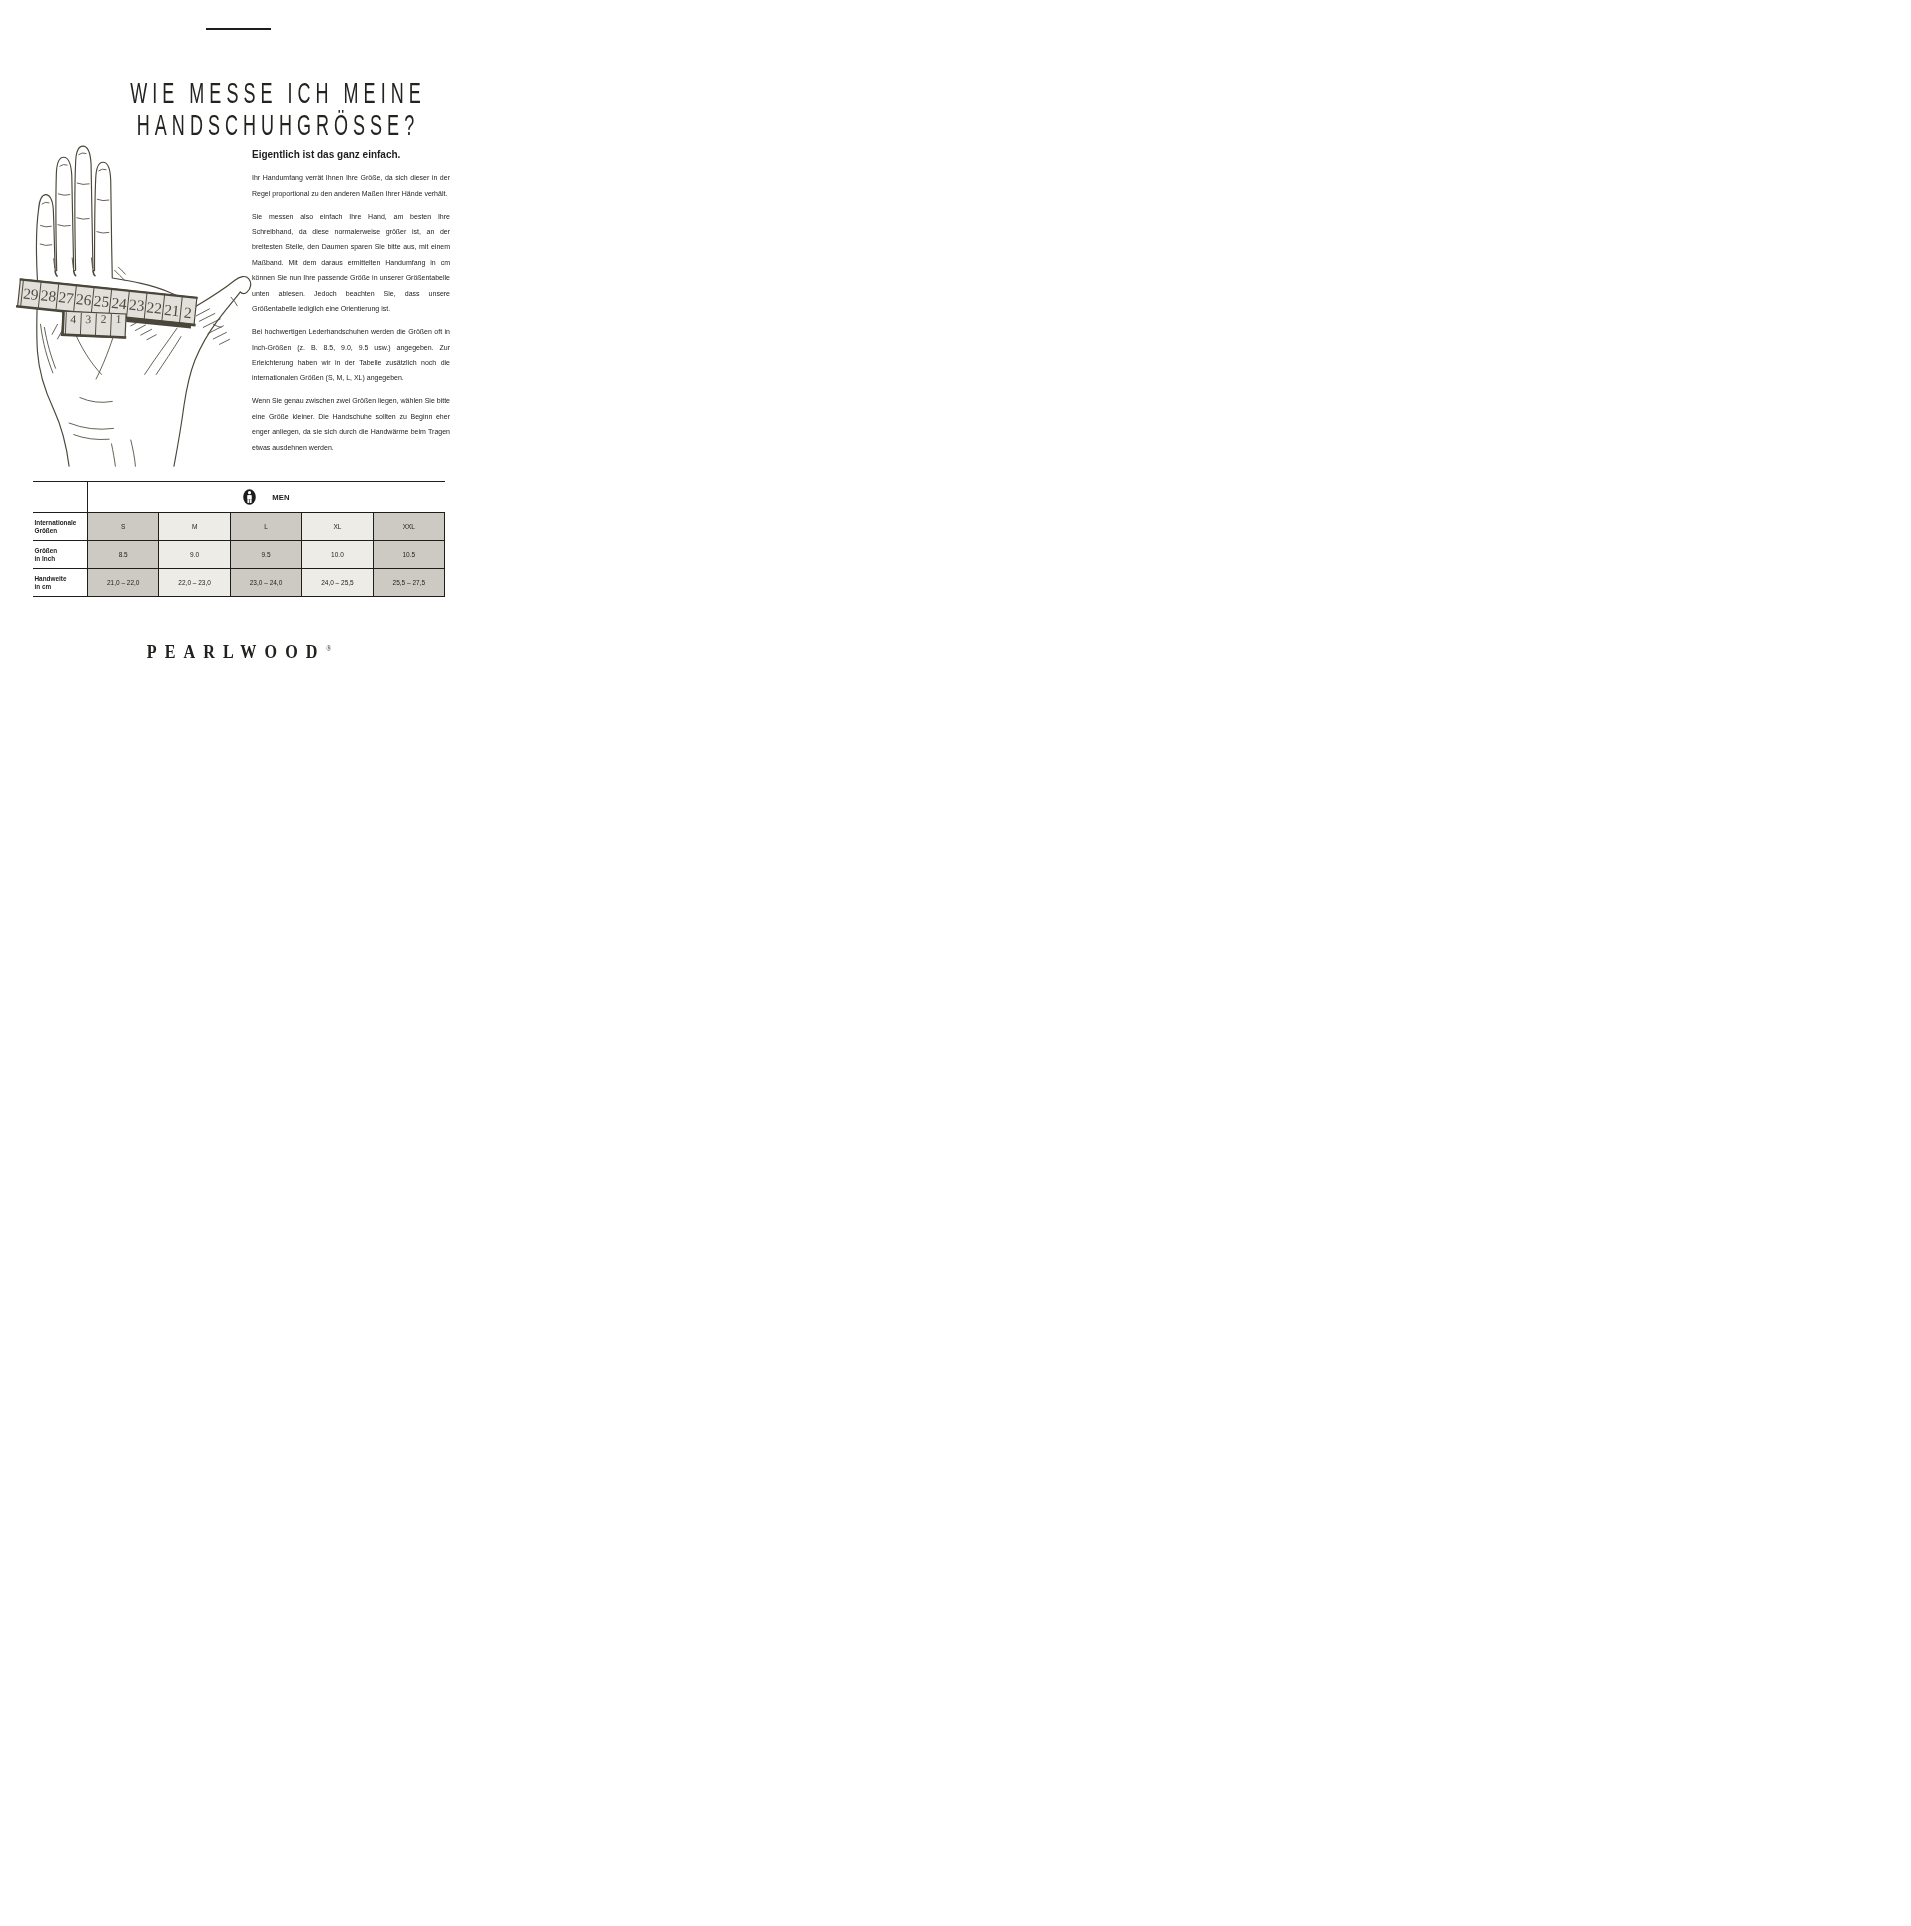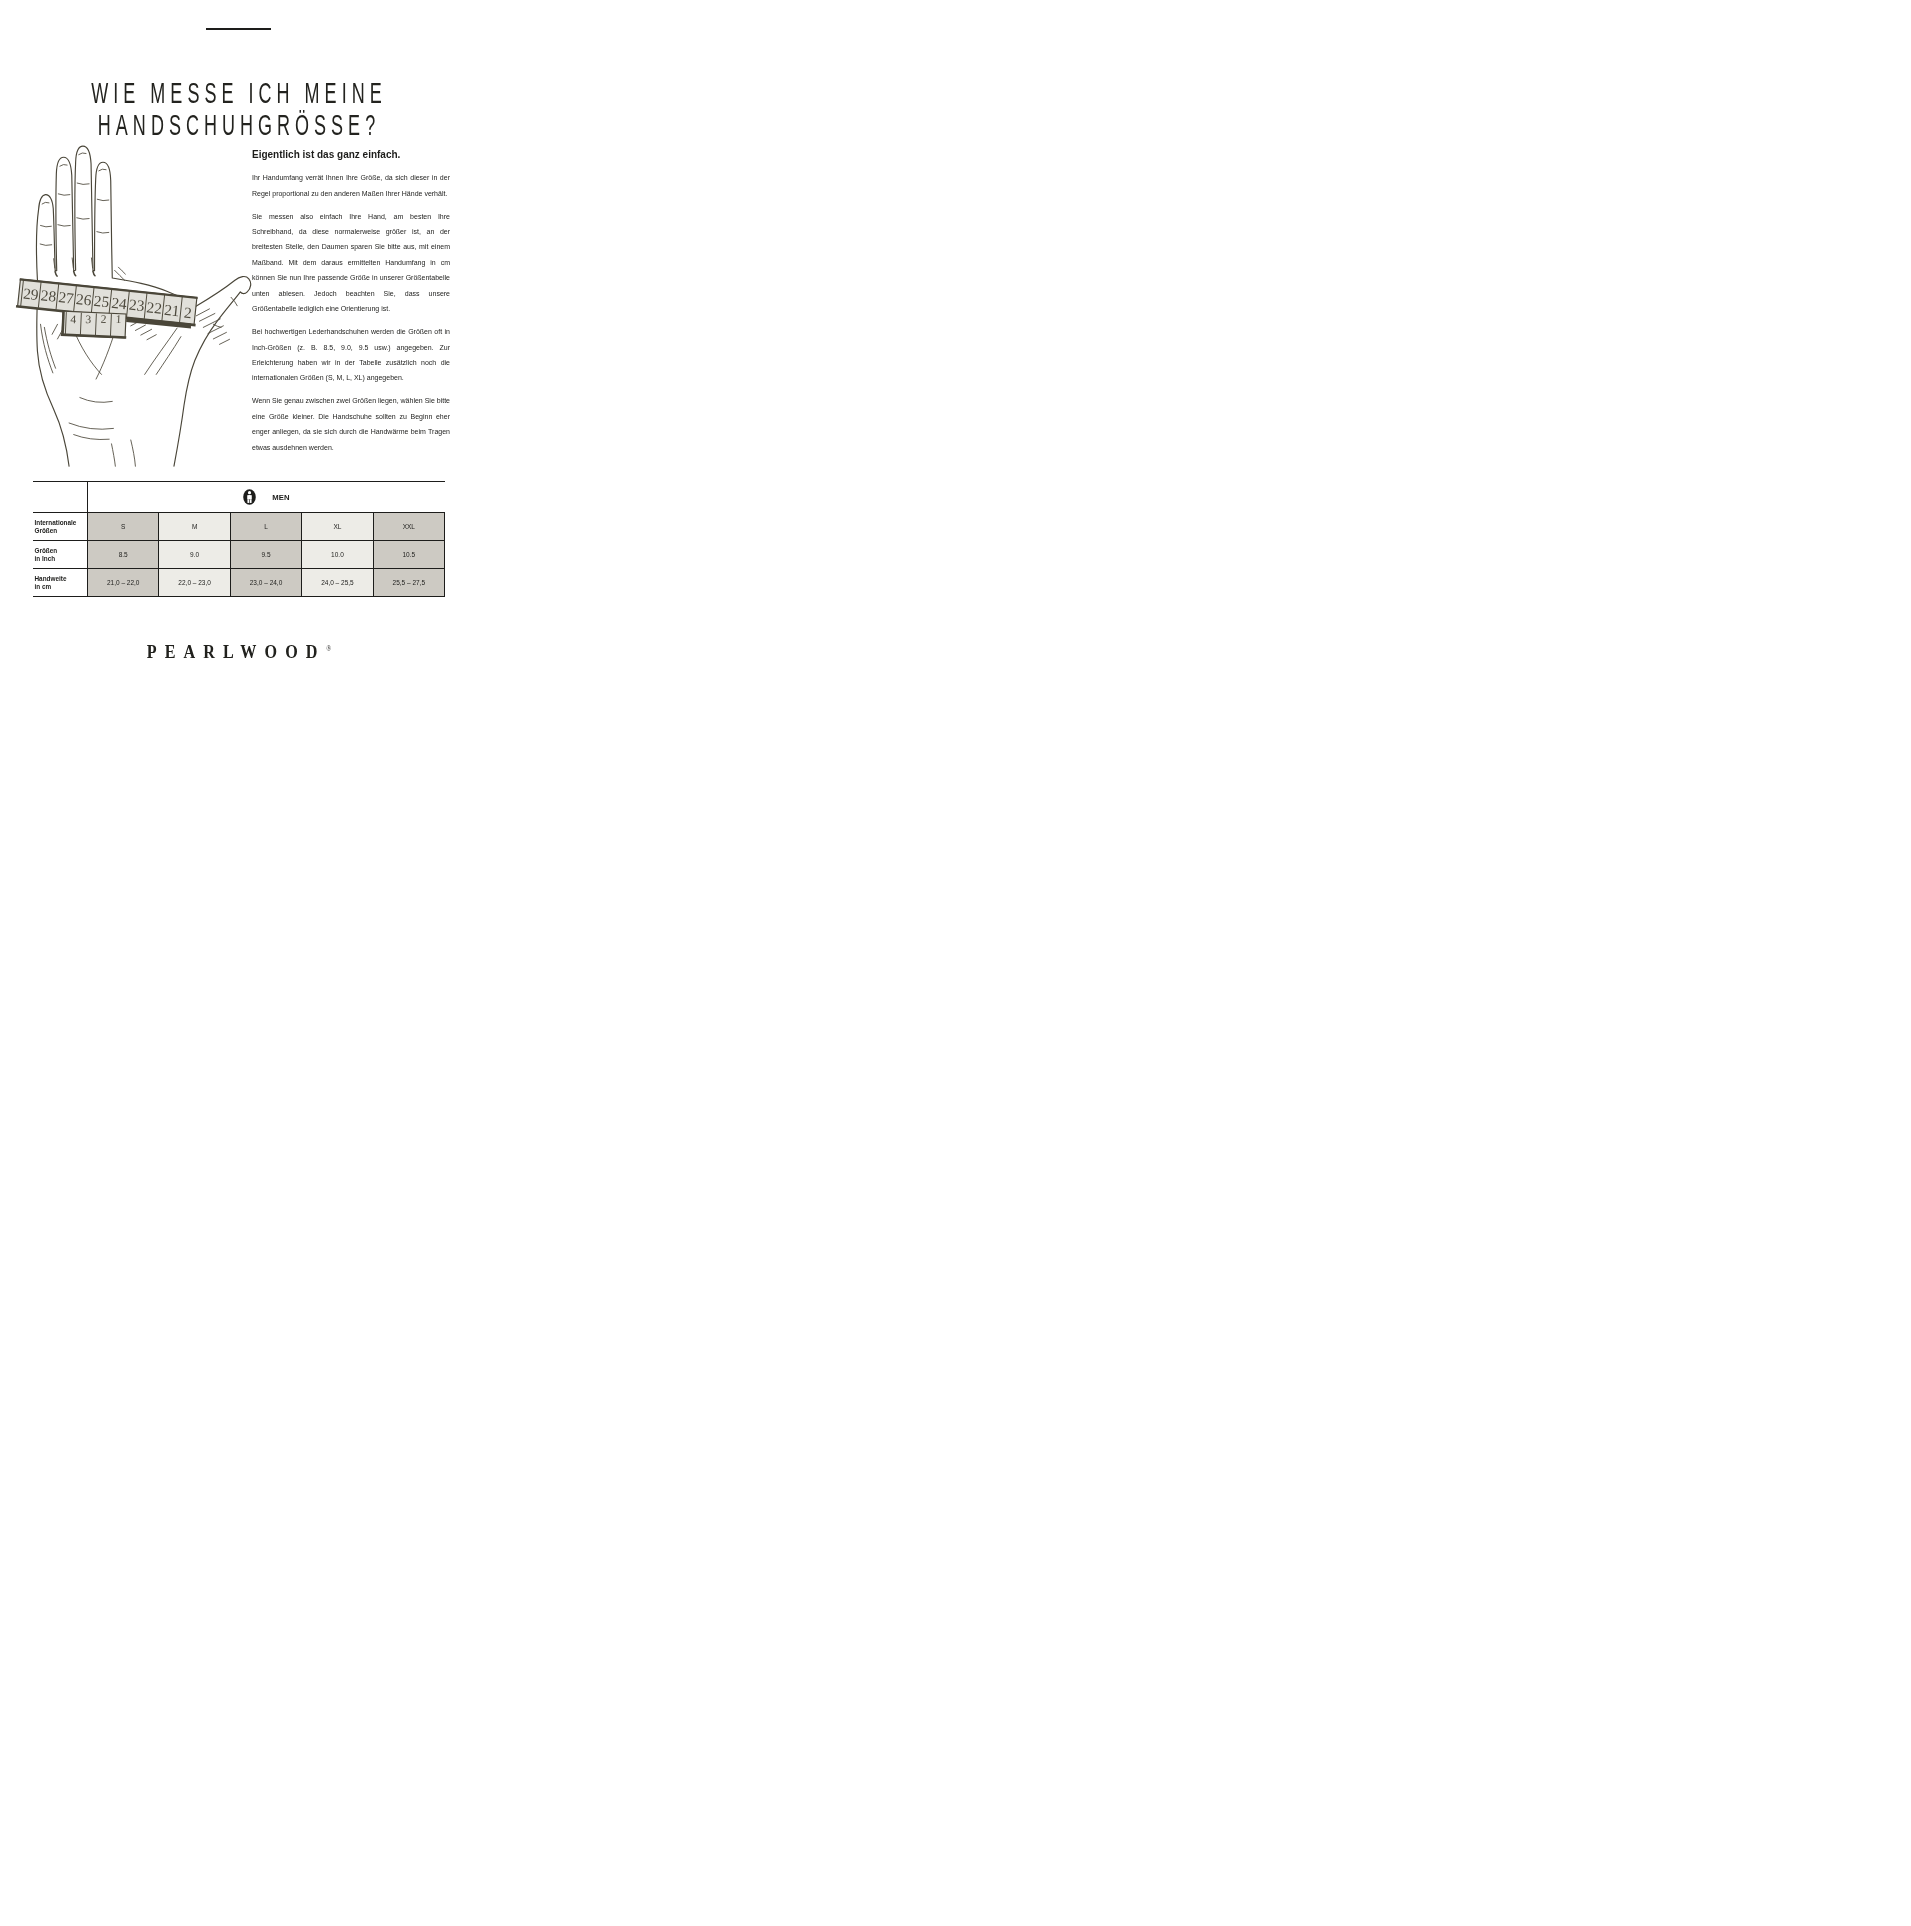--- a/index.html
+++ b/index.html
@@ -9,21 +9,21 @@
   html,body{margin:0;padding:0;}
   body{
     width:478px;height:676px;position:relative;background:var(--c-paper,#fff);
     font-family:"Liberation Sans",sans-serif;color:var(--c-ink,#1d1d1b);
     overflow:hidden;
   }
   
   .top-divider{position:absolute;left:206px;top:28px;width:65px;height:1.5px;background:var(--c-ink);}
   
   .title{position:absolute;left:0;top:58px;width:478px;text-align:center;
-    font-size:29px;line-height:32px;font-weight:400;color:#23231f;}
+    font-size:29px;line-height:32px;font-weight:400;color:#23231f;padding-left:39px;}
   .title .tline{display:block;transform:scaleX(0.62);transform-origin:50% 50%;
     letter-spacing:0.28em;white-space:nowrap;}
   
   .copy{position:absolute;left:252px;top:147px;width:198px;font-size:7px;line-height:15.4px;}
   .copy .lead{font-weight:700;font-size:10px;margin:0 0 7.7px 0;}
   .copy p{margin:0 0 7.7px 0;text-align:justify;}
   .copy p:last-child{margin-bottom:0;}
   
   .hand-wrap{position:absolute;left:15.4px;top:143px;width:247px;height:324px;}
   .ln{fill:none;stroke:var(--c-line_art);stroke-width:3;stroke-linecap:round;stroke-linejoin:round;}

